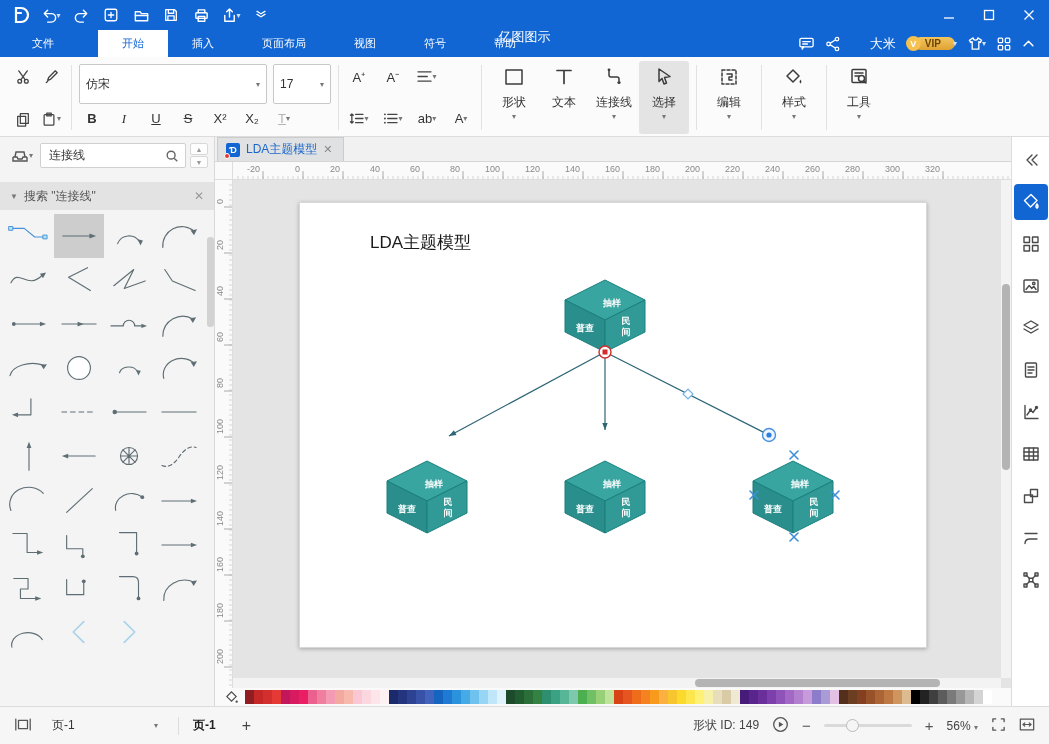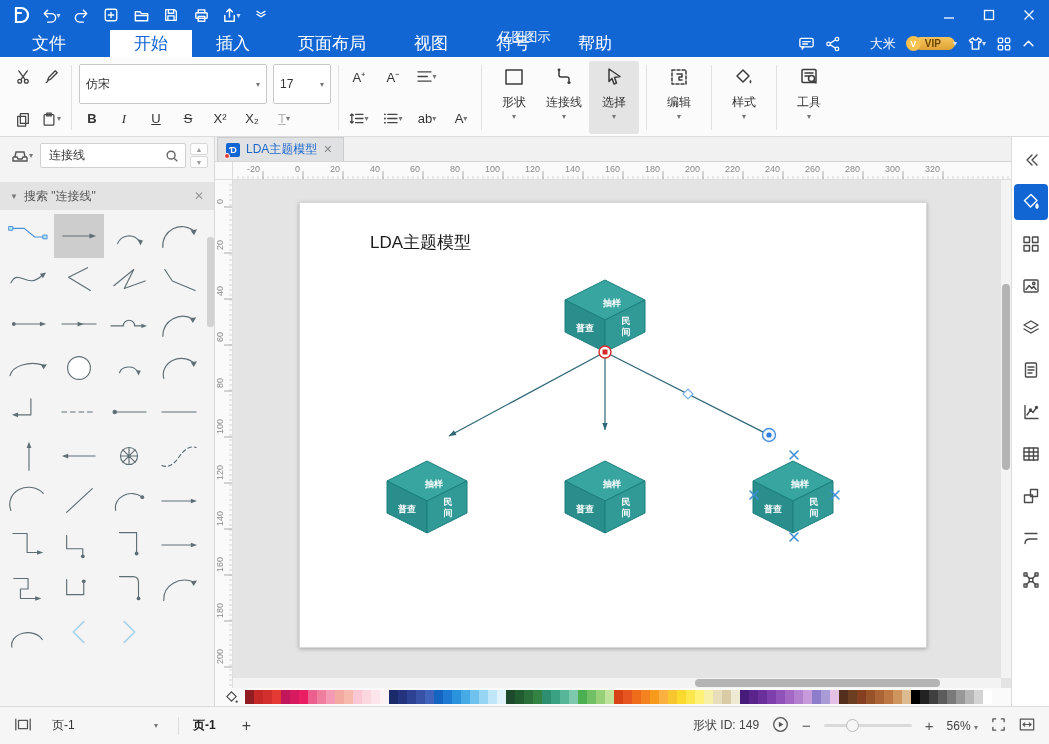--- a/index.html
+++ b/index.html
@@ -15,21 +15,21 @@
   .qa svg { stroke:#fff; fill:none; stroke-width:1.5; stroke-linecap:round; stroke-linejoin:round; }
   .tb-title { position:absolute; left:0; right:0; text-align:center; font-size:13px; pointer-events:none;margin-top:44px; }
   .tb-right { margin-left:auto; display:flex; height:30px; }
   .winbtn { width:40px; height:30px; display:flex; align-items:center; justify-content:center; }
   .winbtn svg { stroke:#fff; stroke-width:1.3; fill:none; }
   .tinycaret { font-size:8px; color:#cfe2ff; margin-left:-2px; }
 
   
   .menubar { height:27px; background:#1266d4; display:flex; align-items:stretch; color:#fff; flex:0 0 27px; }
   .menu-tabs { display:flex; padding-left:8px; }
-  .menu-tab { padding:0 24px; display:flex; align-items:center; font-size:17px; cursor:default; }
+  .menu-tab { padding:0 24px; display:flex; align-items:center; font-size:11px; cursor:default; }
   .menu-tab.active { background:#fff; color:#1266d4;margin-left:20px; }
   .mb-right { margin-left:auto; display:flex; align-items:center; gap:10px; padding-right:14px; }
   .mb-ic { display:flex; align-items:center; justify-content:center; }
   .mb-ic svg { stroke:#fff; fill:none; stroke-width:1.4; stroke-linecap:round; stroke-linejoin:round; }
   .username { font-size:13px;margin-left:19px; }
   .vip-wrap { display:flex; align-items:center; }
   .vip-circ { width:15px; height:15px; border-radius:50%; background:#f6c14f; border:1px solid #fff0; color:#fff; font-size:9px; font-weight:bold; display:flex; align-items:center; justify-content:center; margin-right:-7px; z-index:2; }
   .vip-pill { background:linear-gradient(#f3c660,#dfa233); color:#6b4300; font-size:10px; font-weight:bold; padding:1px 14px 1px 11px; border-radius:8px; }
 
   
@@ -379,20 +379,26 @@
           </div>
       </div>
     </div>
     <div class="vsep"></div>
     <div class="bigbtn">
       <svg width="22" height="22" viewBox="0 0 22 22">
           <rect x="3" y="4" width="16" height="14"></rect>
         </svg>
       <span class="lbl">形状</span>
         <span class="car">▾</span>
+    </div>
+    <div class="bigbtn">
+      <svg width="22" height="22" viewBox="0 0 22 22">
+          <path d="M4,4.5 h14 M11,4.5 v13" stroke-width="1.7"></path>
+        </svg>
+      <span class="lbl">文本</span>
     </div>
     <div class="bigbtn">
       <svg width="22" height="22" viewBox="0 0 22 22">
           <path d="M6,5 L6,9 Q6,11 8,11 L14,11 Q16,11 16,13 L16,15"></path>
           <circle cx="6" cy="3.8" r="1.4" fill="#3c3c3c" stroke="none"></circle>
           <circle cx="16" cy="16.5" r="1.6" fill="#3c3c3c" stroke="none"></circle>
         </svg>
       <span class="lbl">连接线</span>
         <span class="car">▾</span>
     </div>

